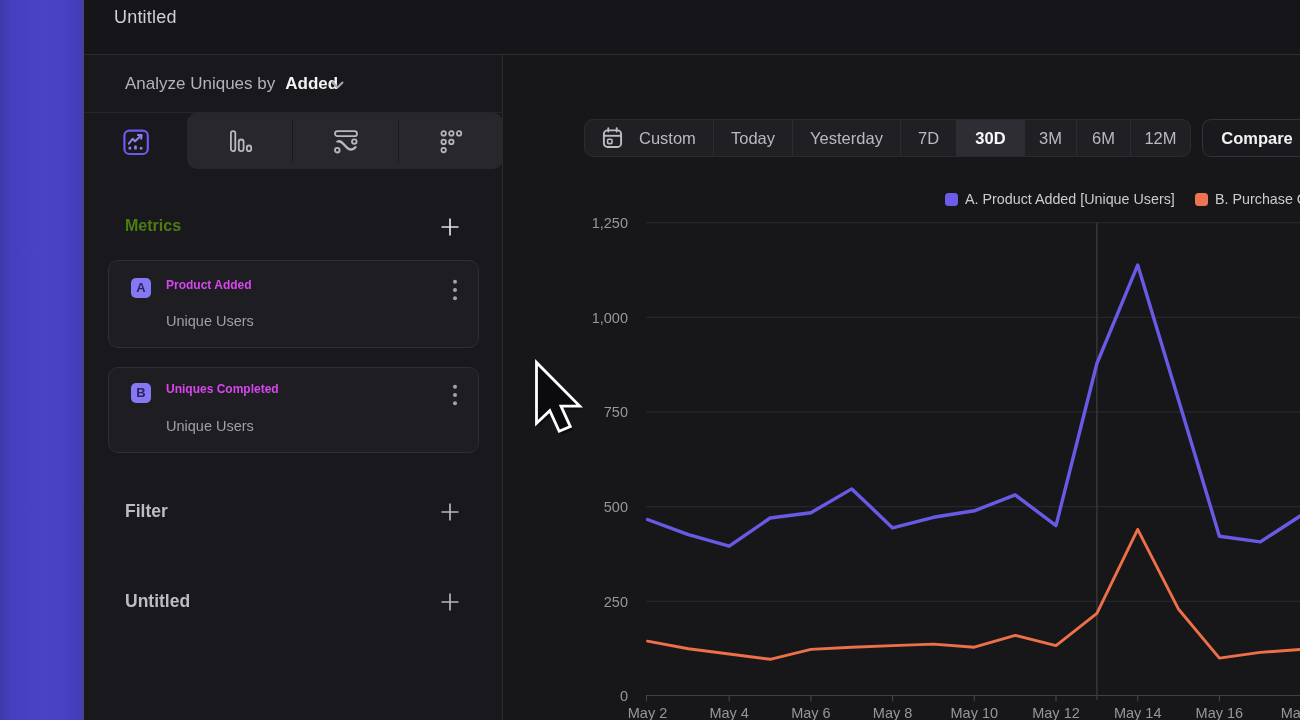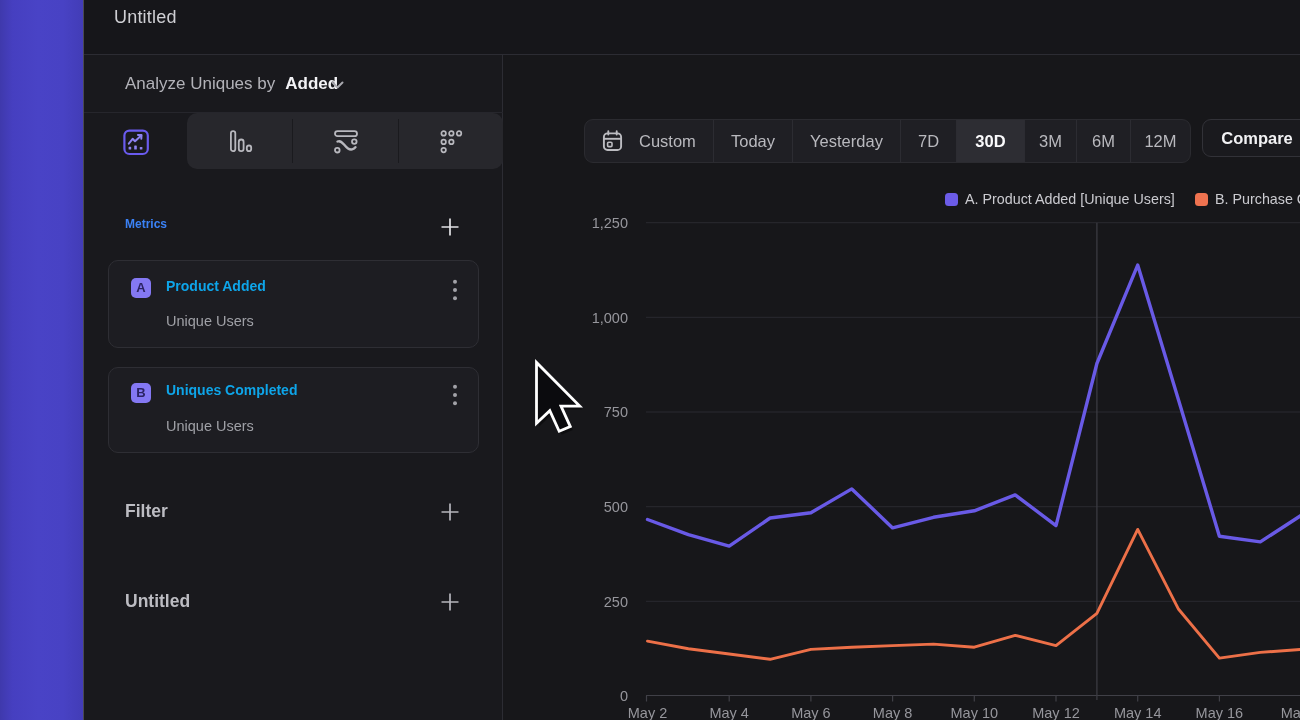--- a/index.html
+++ b/index.html
@@ -23,30 +23,30 @@
     border-right:1px solid #2c2c33; }
   #analyzerow { left:84px; top:55px; width:419px; height:58px; border-bottom:1px solid #26262c; }
   #analyze { left:125px; top:74px; font-size:17px; color:#b2b2b8; }
   #analyze b { color:#f2f2f5; font-weight:700; margin-left:10px; }
 
   
   #tabgroup { left:187px; top:113px; width:316px; height:56px; background:#27272c; border-radius:10px; }
   .tabsep { top:119px; width:1px; height:44px; background:#1a1a1e; }
 
   
-  .sectionlabel { font-size:12px; font-weight:700; color:#3b82f6; }
+  .sectionlabel { font-size:16px; font-weight:700; color:#4d7c0f; }
   .dimlabel { font-size:17.5px; font-weight:700; color:#bcbcc2; }
   .card { left:108px; width:371px; background:#1d1d22; border:1px solid #2e2e34; border-radius:10px; }
   .badge { left:22px; top:17px; width:20px; height:20px; border-radius:5px; background:#8478f3;
     color:#2b2364; font-size:13px; font-weight:700; text-align:center; line-height:20px; position:absolute; }
-  .cardtitle { left:57px; top:17px; font-size:14px; font-weight:700; color:#0ea5e9; position:absolute; }
+  .cardtitle { left:57px; top:17px; font-size:12px; font-weight:700; color:#d946ef; position:absolute; }
   .cardsub { left:57px; top:52px; font-size:14.5px; color:#9fa0a6; position:absolute; }
 
   
-  #datebar { left:584px; top:119px; width:607px; height:44px; background:#1f1f24;
+  #datebar { left:584px; top:119px; width:607px; height:38px; background:#1f1f24;
     border:1px solid #2b2b30; border-radius:9px; display:flex; align-items:stretch; }
   .seg { display:flex; align-items:center; justify-content:center; font-size:16.5px; color:#b9b9be;
     border-right:1px solid #2c2c32; }
   .seg:last-child { border-right:none; }
   .segsel { background:#2d2d33; color:#fafafc; font-weight:700; }
   #compare { left:1202px; top:119px; width:110px; height:38px; background:#1a1a1e;
     border:1px solid #323238; border-radius:9px; color:#f2f2f4; font-size:16.5px; font-weight:600;
     display:flex; align-items:center; justify-content:center; }
 
   

